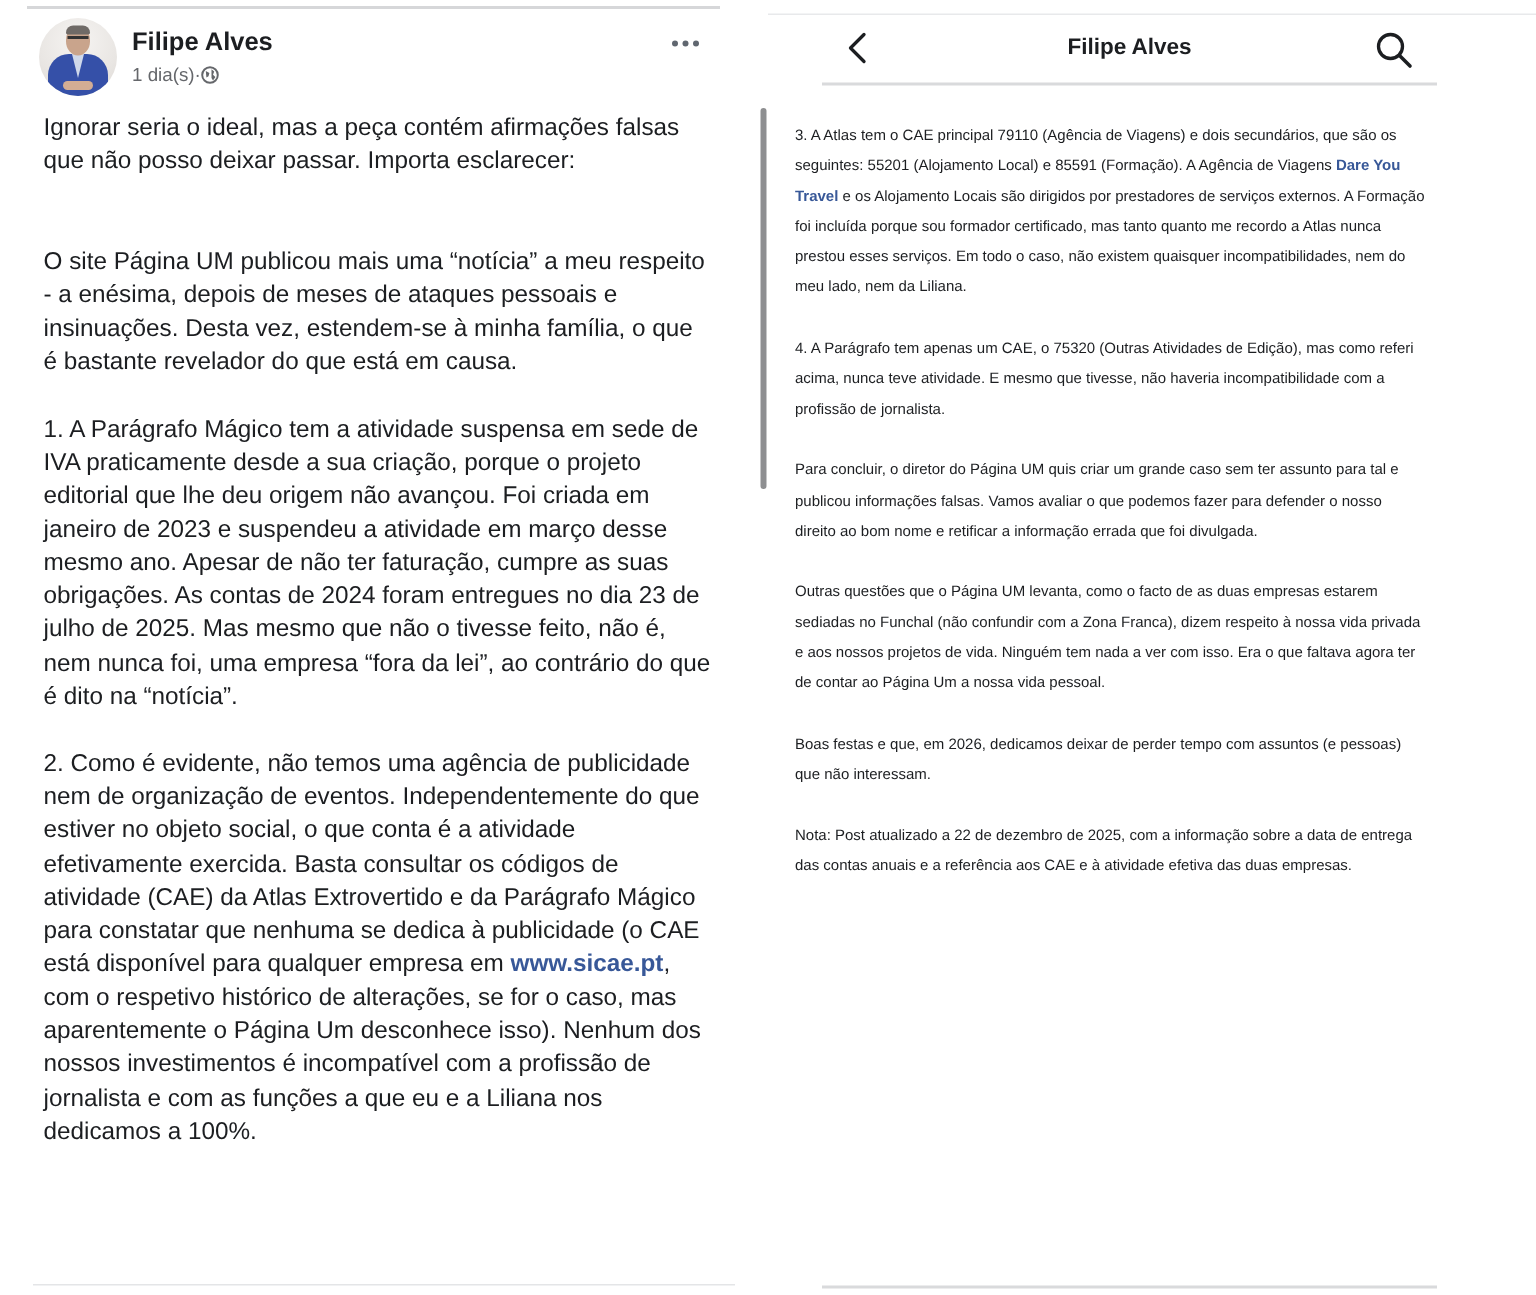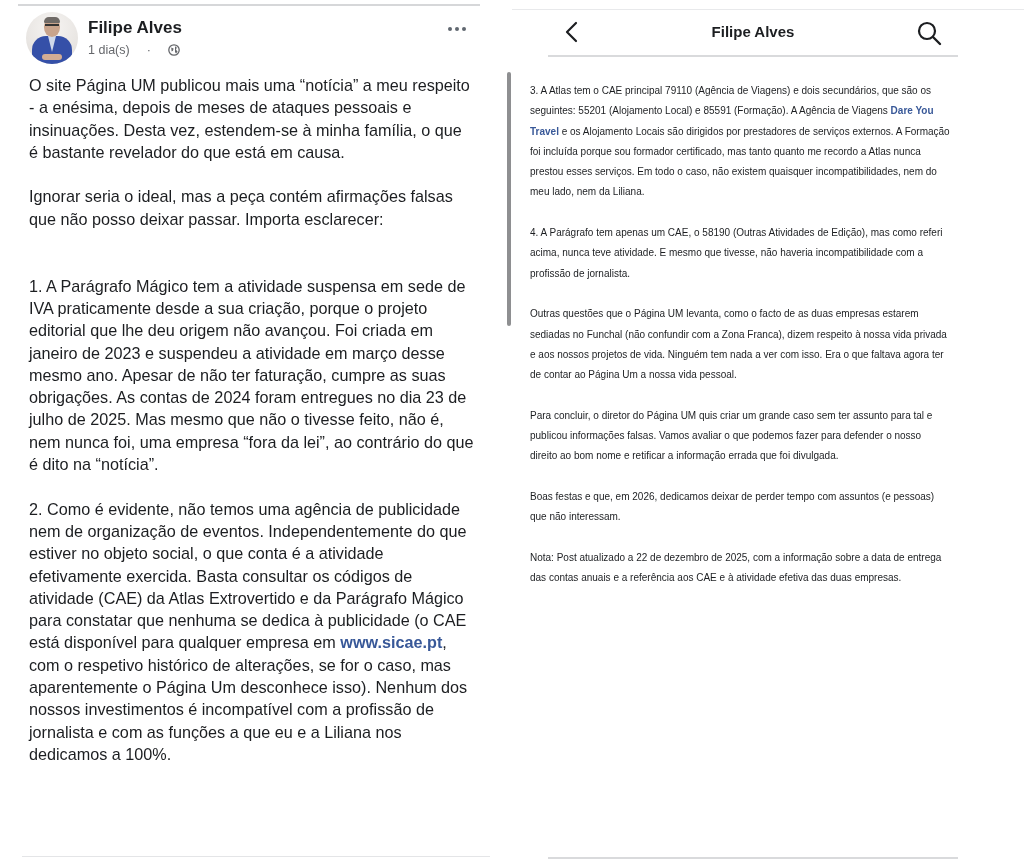--- a/index.html
+++ b/index.html
@@ -12,21 +12,21 @@
   #left-header { position: absolute; left: 26px; top: 12px; width: 460px; height: 56px; }
   #avatar { position: absolute; left: 0; top: 0; width: 52px; height: 52px; border-radius: 50%; overflow: hidden;
             background: radial-gradient(circle at 50% 30%, #f6f4f2 0%, #e9e6e3 60%, #dcd8d4 100%); }
   #avatar .head { position: absolute; left: 18px; top: 6px; width: 16px; height: 19px; border-radius: 45% 45% 50% 50%; background: #c9a48c; }
   #avatar .hair { position: absolute; left: 18px; top: 5px; width: 16px; height: 6px; border-radius: 8px 8px 2px 2px; background: #6f6a66; }
   #avatar .glasses { position: absolute; left: 19px; top: 12px; width: 14px; height: 3px; border-top: 2px solid #333; }
   #avatar .body { position: absolute; left: 6px; top: 24px; width: 40px; height: 32px; border-radius: 14px 14px 4px 4px; background: #3550a8; }
   #avatar .shirt { position: absolute; left: 22px; top: 24px; width: 8px; height: 16px; background: #cfd8ea; clip-path: polygon(0 0,100% 0,50% 100%); }
   #avatar .hands { position: absolute; left: 16px; top: 42px; width: 20px; height: 6px; border-radius: 3px; background: #d3ad94; }
   #author-name { position: absolute; left: 62px; top: 6px; font-size: 17px; font-weight: bold; color: #1c1e21; }
-  #post-meta { position: absolute; left: 62px; top: 31px; font-size: 12.5px; color: #65676b; display: flex; align-items: center; gap: 17px; }
+  #post-meta { position: absolute; left: 62px; top: 31px; font-size: 12.5px; color: #65676b; display: flex; align-items: center; gap: 0; }
   #globe-icon { width: 12px; height: 12px; display: inline-block; }
   #more-button { position: absolute; right: 16px; top: 10px; width: 26px; height: 14px; display: flex; gap: 3px; align-items: center; justify-content: center; cursor: pointer; }
   #more-button span { width: 4px; height: 4px; border-radius: 50%; background: #606770; display: block; }
 
   #left-body { position: absolute; left: 29px; top: 74px; width: 446px; font-size: 16.2px; line-height: 22.3px; color: #1c1e21; }
   .para { margin-bottom: 22.3px; }
   .para.gap2 { margin-bottom: 44.6px; }
   a.link { color: #385898; font-weight: bold; text-decoration: none; }
 
   #left-scrollbar { position: absolute; left: 507px; top: 72px; width: 4px; height: 254px; background: #8e8f91; border-radius: 2px; }
@@ -69,22 +69,22 @@
       </svg>
     </div>
     <div id="more-button">
       <span></span>
         <span></span>
         <span></span>
     </div>
   </div>
 
   <div id="left-body">
+    <p class="para gap2">Ignorar seria o ideal, mas a peça contém afirmações falsas que não posso deixar passar. Importa esclarecer:</p>
     <p class="para">O site Página UM publicou mais uma “notícia” a meu respeito - a enésima, depois de meses de ataques pessoais e insinuações. Desta vez, estendem-se à minha família, o que é bastante revelador do que está em causa.</p>
-    <p class="para gap2">Ignorar seria o ideal, mas a peça contém afirmações falsas que não posso deixar passar. Importa esclarecer:</p>
     <p class="para">1. A Parágrafo Mágico tem a atividade suspensa em sede de IVA praticamente desde a sua criação, porque o projeto editorial que lhe deu origem não avançou. Foi criada em janeiro de 2023 e suspendeu a atividade em março desse mesmo ano. Apesar de não ter faturação, cumpre as suas obrigações. As contas de 2024 foram entregues no dia 23 de julho de 2025. Mas mesmo que não o tivesse feito, não é, nem nunca foi, uma empresa “fora da lei”, ao contrário do que é dito na “notícia”.</p>
     <p class="para"><span>2. Como é evidente, não temos uma agência de publicidade nem de organização de eventos. Independentemente do que estiver no objeto social, o que conta é a atividade efetivamente exercida. Basta consultar os códigos de atividade (CAE) da Atlas Extrovertido e da Parágrafo Mágico para constatar que nenhuma se dedica à publicidade (o CAE está disponível para qualquer empresa em </span><a class="link">www.sicae.pt</a><span>, com o respetivo histórico de alterações, se for o caso, mas aparentemente o Página Um desconhece isso). Nenhum dos nossos investimentos é incompatível com a profissão de jornalista e com as funções a que eu e a Liliana nos dedicamos a 100%.</span></p>
   </div>
 
   <div id="left-scrollbar"></div>
   <div id="left-bottom-line"></div>
 </div>
 
 <div id="right-panel">
   <div id="right-top-line"></div>
@@ -96,19 +96,19 @@
     <svg id="search-button" viewBox="0 0 26 26">
       <circle cx="11" cy="11" r="8" fill="none" stroke="#1c1e21" stroke-width="2.2"></circle>
       <line x1="17" y1="17" x2="24" y2="24" stroke="#1c1e21" stroke-width="2.4" stroke-linecap="round"></line>
     </svg>
   </div>
   <div id="nav-divider"></div>
 </div>
 
 <div id="right-body">
   <p class="para"><span>3. A Atlas tem o CAE principal 79110 (Agência de Viagens) e dois secundários, que são os seguintes: 55201 (Alojamento Local) e 85591 (Formação). A Agência de Viagens </span><a class="link">Dare You Travel</a><span> e os Alojamento Locais são dirigidos por prestadores de serviços externos. A Formação foi incluída porque sou formador certificado, mas tanto quanto me recordo a Atlas nunca prestou esses serviços. Em todo o caso, não existem quaisquer incompatibilidades, nem do meu lado, nem da Liliana.</span></p>
-  <p class="para">4. A Parágrafo tem apenas um CAE, o 58190 (Outras Atividades de Edição), mas como referi acima, nunca teve atividade. E mesmo que tivesse, não haveria incompatibilidade com a profissão de jornalista.</p>
+  <p class="para">4. A Parágrafo tem apenas um CAE, o 75320 (Outras Atividades de Edição), mas como referi acima, nunca teve atividade. E mesmo que tivesse, não haveria incompatibilidade com a profissão de jornalista.</p>
+  <p class="para">Para concluir, o diretor do Página UM quis criar um grande caso sem ter assunto para tal e publicou informações falsas. Vamos avaliar o que podemos fazer para defender o nosso direito ao bom nome e retificar a informação errada que foi divulgada.</p>
   <p class="para">Outras questões que o Página UM levanta, como o facto de as duas empresas estarem sediadas no Funchal (não confundir com a Zona Franca), dizem respeito à nossa vida privada e aos nossos projetos de vida. Ninguém tem nada a ver com isso. Era o que faltava agora ter de contar ao Página Um a nossa vida pessoal.</p>
-  <p class="para">Para concluir, o diretor do Página UM quis criar um grande caso sem ter assunto para tal e publicou informações falsas. Vamos avaliar o que podemos fazer para defender o nosso direito ao bom nome e retificar a informação errada que foi divulgada.</p>
   <p class="para">Boas festas e que, em 2026, dedicamos deixar de perder tempo com assuntos (e pessoas) que não interessam.</p>
   <p class="para">Nota: Post atualizado a 22 de dezembro de 2025, com a informação sobre a data de entrega das contas anuais e a referência aos CAE e à atividade efetiva das duas empresas.</p>
 </div>
 <div id="right-bottom-line"></div>
 
 </body></html>

